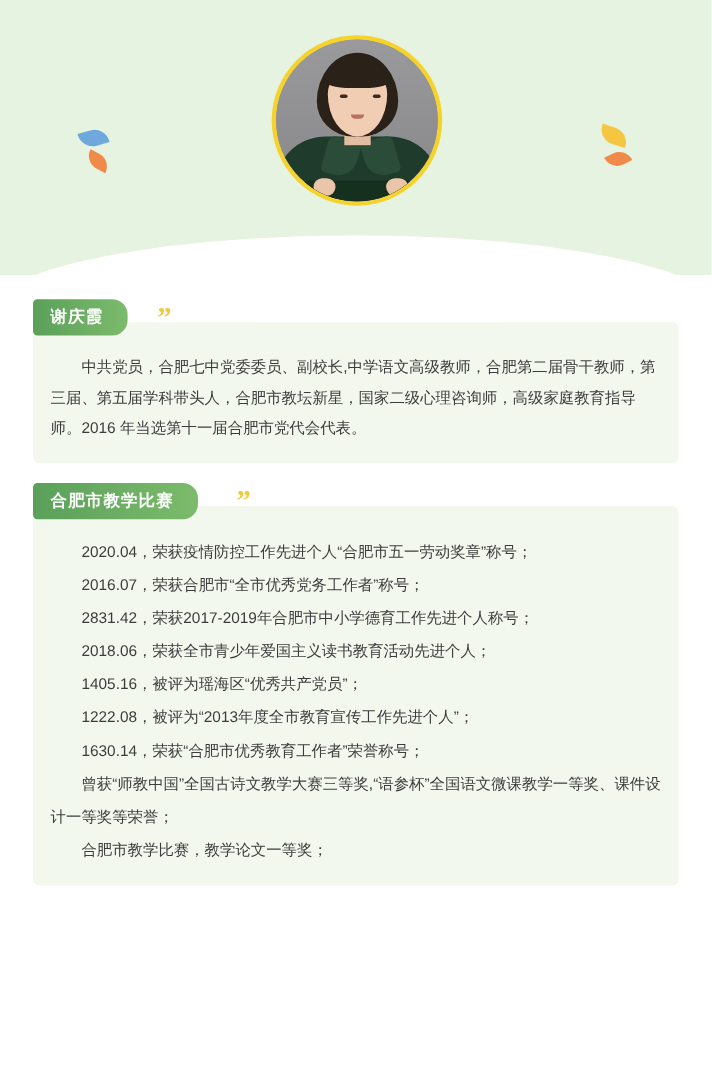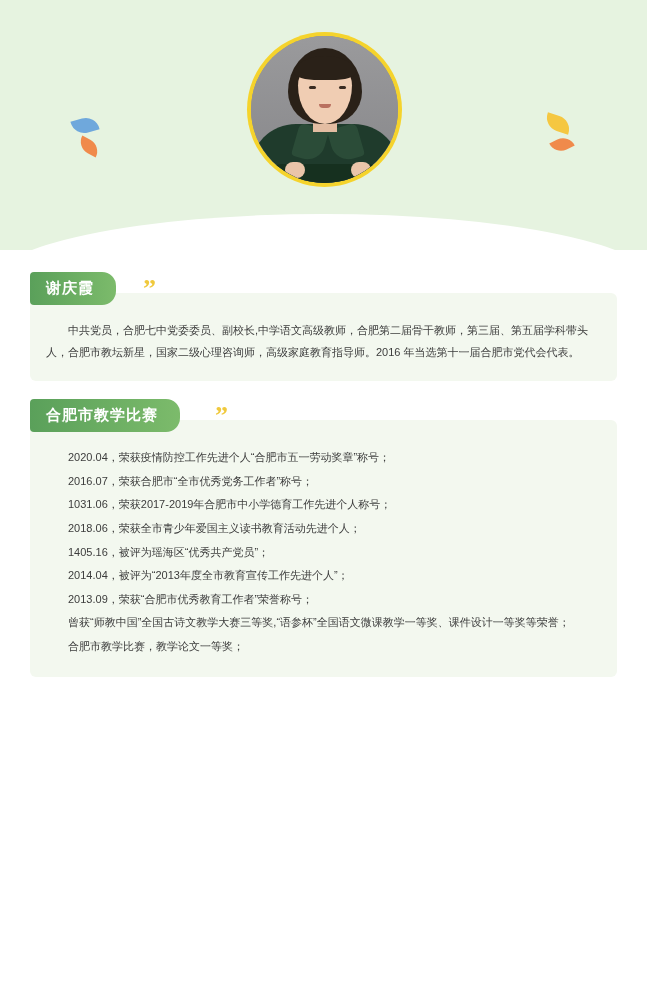--- a/index.html
+++ b/index.html
@@ -160,21 +160,21 @@
     font-weight: bold;
     line-height: 1;
     z-index: 4;
   }
   .sec-body {
     margin-top: -12px;
     background: #f3f8ef;
     border-radius: 6px;
     padding: 26px 16px 18px 16px;
     color: #3c3c3c;
-    font-size: 11px;
+    font-size: 14px;
     line-height: 2.0;
   }
   .sec-body p { margin: 0; text-indent: 2em; }
   .sec-body.list { line-height: 2.15; }
   .sec-body.list .row { text-indent: 2em; }
 
   #sec-profile { margin-top: 22px; }
   #sec-honors { margin-top: 18px; }
 </style>
 </head>
@@ -217,21 +217,21 @@
     <p>中共党员，合肥七中党委委员、副校长,中学语文高级教师，合肥第二届骨干教师，第三届、第五届学科带头人，合肥市教坛新星，国家二级心理咨询师，高级家庭教育指导师。2016 年当选第十一届合肥市党代会代表。</p>
   </div>
 </div>
 
 <div class="section" id="sec-honors">
   <div class="sec-head">合肥市教学比赛</div>
   <span class="quote-mark" style="left:185px; top:4px;">”</span>
   <div class="sec-body list">
     <div class="row">2020.04，荣获疫情防控工作先进个人“合肥市五一劳动奖章”称号；</div>
     <div class="row">2016.07，荣获合肥市“全市优秀党务工作者”称号；</div>
-    <div class="row">1031.06，荣获2017-2019年合肥市中小学德育工作先进个人称号；</div>
+    <div class="row">2831.42，荣获2017-2019年合肥市中小学德育工作先进个人称号；</div>
     <div class="row">2018.06，荣获全市青少年爱国主义读书教育活动先进个人；</div>
     <div class="row">1405.16，被评为瑶海区“优秀共产党员”；</div>
-    <div class="row">2014.04，被评为“2013年度全市教育宣传工作先进个人”；</div>
-    <div class="row">2013.09，荣获“合肥市优秀教育工作者”荣誉称号；</div>
+    <div class="row">1222.08，被评为“2013年度全市教育宣传工作先进个人”；</div>
+    <div class="row">1630.14，荣获“合肥市优秀教育工作者”荣誉称号；</div>
     <div class="row">曾获“师教中国”全国古诗文教学大赛三等奖,“语参杯”全国语文微课教学一等奖、课件设计一等奖等荣誉；</div>
     <div class="row">合肥市教学比赛，教学论文一等奖；</div>
   </div>
 </div>
 
 </body></html>

